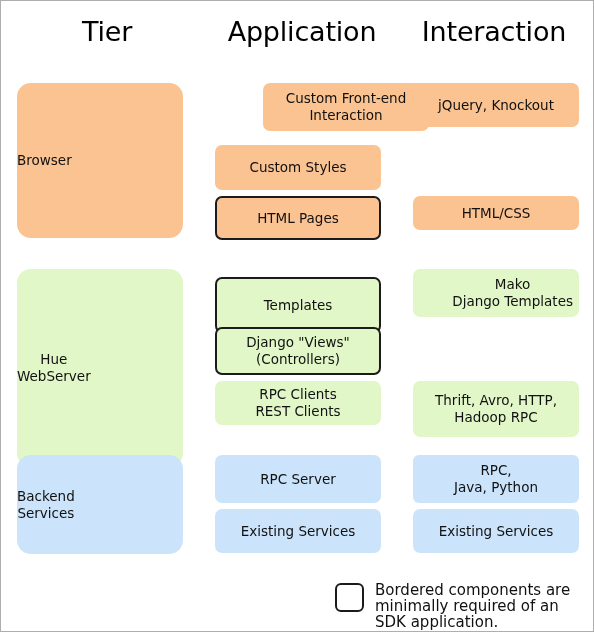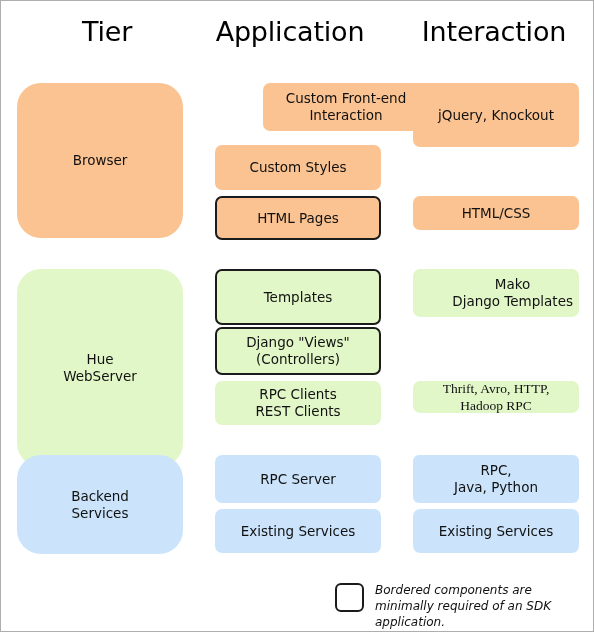--- a/index.html
+++ b/index.html
@@ -33,39 +33,38 @@
     top: 0;
     text-align: center;
     font-size: 27px;
     font-weight: 400;
     color: #000000;
     letter-spacing: -0.2px;
     line-height: 46px;
     font-family: "DejaVu Sans", sans-serif;
   }
   .col-header.c0 { left: 16px;  width: 180px; }
-  .col-header.c1 { left: 202px; width: 174px; }
+  .col-header.c1 { left: 214px; width: 174px; }
   .col-header.c2 { left: 404px; width: 178px; }
 
   
   .tier-band {
     position: absolute;
     left: 0;
     width: 594px;
   }
 
   .tier-box {
     position: absolute;
     left: 16px;
     top: 0;
     width: 166px;
-    border-radius: 24px;
+    border-radius: 14px;
     display: flex;
     align-items: center;
-    justify-content: center;
     text-align: center;
     font-size: 13.5px;
     color: #111111;
     line-height: 17px;
     box-sizing: border-box;
   }
 
   .cell {
     position: absolute;
     border-radius: 7px;
@@ -109,25 +108,24 @@
     background: #ffffff;
     border: 2px solid #1b1b1b;
     border-radius: 6px;
     box-sizing: border-box;
   }
   .legend-text {
     position: absolute;
     left: 40px;
     top: 0px;
     width: 208px;
-    font-size: 12px;
+    font-size: 15px;
     line-height: 16px;
     color: #111111;
     text-align: left;
-    font-style: italic;
   }
 </style>
 </head>
 <body>
 
 <div id="page">
 
   <div class="header-row">
     <div class="col-header c0">Tier</div>
     <div class="col-header c1">Application</div>
@@ -141,44 +139,44 @@
         </div>
         <div class="cell app pal-orange" style="top: 0px; height: 48px; margin-left: 48px;">
           <span>Custom Front-end<br>Interaction</span>
         </div>
         <div class="cell app pal-orange" style="top: 62px; height: 45px;">
           <span>Custom Styles</span>
         </div>
         <div class="cell app pal-orange bordered" style="top: 113px; height: 44px;">
           <span>HTML Pages</span>
         </div>
-        <div class="cell tech pal-orange" style="top: 0px; height: 64px;">
+        <div class="cell tech pal-orange" style="top: 0px; height: 44px;">
           <span>jQuery, Knockout</span>
         </div>
         <div class="cell tech pal-orange" style="top: 113px; height: 34px;">
           <span>HTML/CSS</span>
         </div>
       </div>
       <div class="tier-band" style="top: 268px; height: 154px;">
         <div class="tier-box pal-green" style="height: 198px;">
           <span>Hue<br>WebServer</span>
         </div>
-        <div class="cell app pal-green bordered" style="top: 0px; height: 56px;">
+        <div class="cell app pal-green bordered" style="top: 8px; height: 56px;">
           <span>Templates</span>
         </div>
         <div class="cell app pal-green bordered" style="top: 58px; height: 48px;">
           <span>Django "Views"<br>(Controllers)</span>
         </div>
         <div class="cell app pal-green" style="top: 112px; height: 44px;">
           <span>RPC Clients<br>REST Clients</span>
         </div>
         <div class="cell tech pal-green" style="top: 0px; height: 48px; justify-content: flex-end;">
           <span>Mako<br>Django Templates</span>
         </div>
-        <div class="cell tech pal-green" style="top: 112px; height: 32px; font-family: Liberation Serif, serif;">
+        <div class="cell tech pal-green" style="top: 112px; height: 56px;">
           <span>Thrift, Avro, HTTP,<br>Hadoop RPC</span>
         </div>
       </div>
       <div class="tier-band" style="top: 454px; height: 99px;">
         <div class="tier-box pal-blue" style="height: 99px;">
           <span>Backend<br>Services</span>
         </div>
         <div class="cell app pal-blue" style="top: 0px; height: 48px;">
           <span>RPC Server</span>
         </div>

